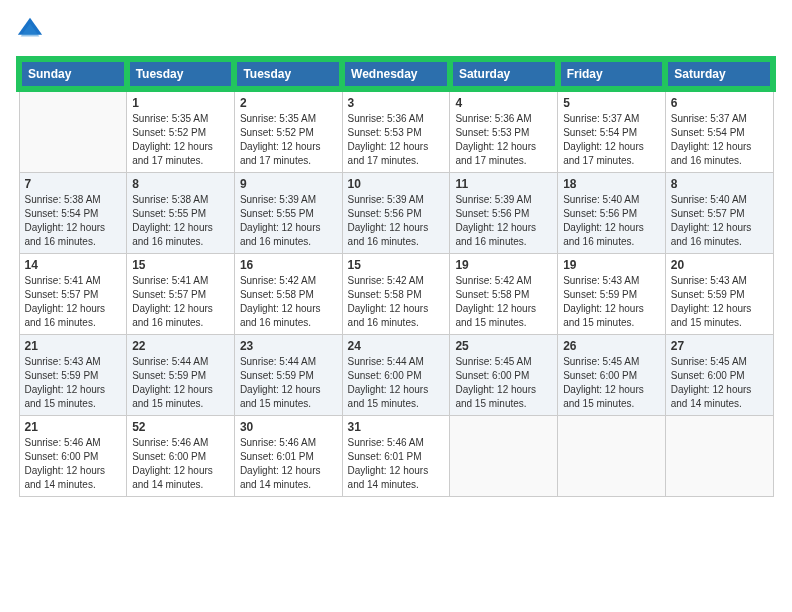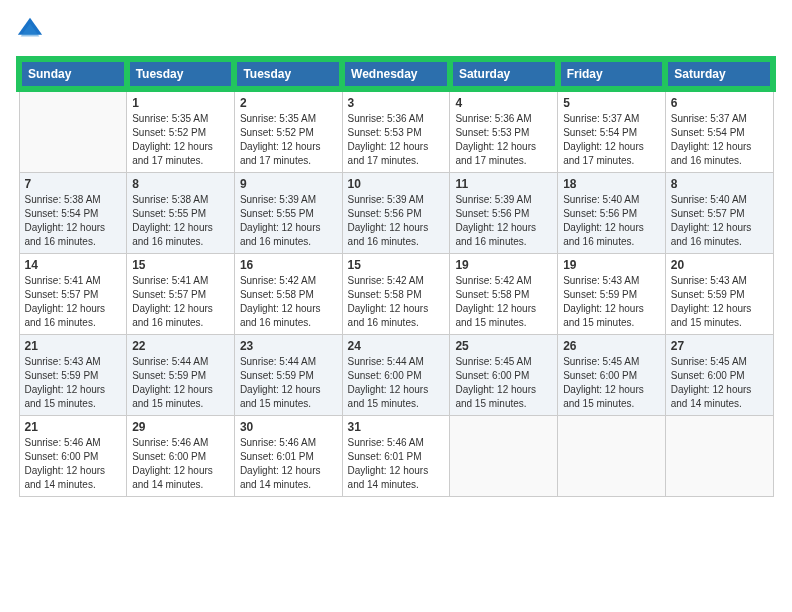--- a/index.html
+++ b/index.html
@@ -302,21 +302,21 @@
           </td>
         </tr>
         <tr>
           <td>
             <span class="day-num">21</span>
             <div class="day-info" style="white-space: pre-line;">Sunrise: 5:46 AM
 Sunset: 6:00 PM
 Daylight: 12 hours and 14 minutes.</div>
           </td>
           <td>
-            <span class="day-num">29</span>
+            <span class="day-num">52</span>
             <div class="day-info" style="white-space: pre-line;">Sunrise: 5:46 AM
 Sunset: 6:00 PM
 Daylight: 12 hours and 14 minutes.</div>
           </td>
           <td>
             <span class="day-num">30</span>
             <div class="day-info" style="white-space: pre-line;">Sunrise: 5:46 AM
 Sunset: 6:01 PM
 Daylight: 12 hours and 14 minutes.</div>
           </td>

